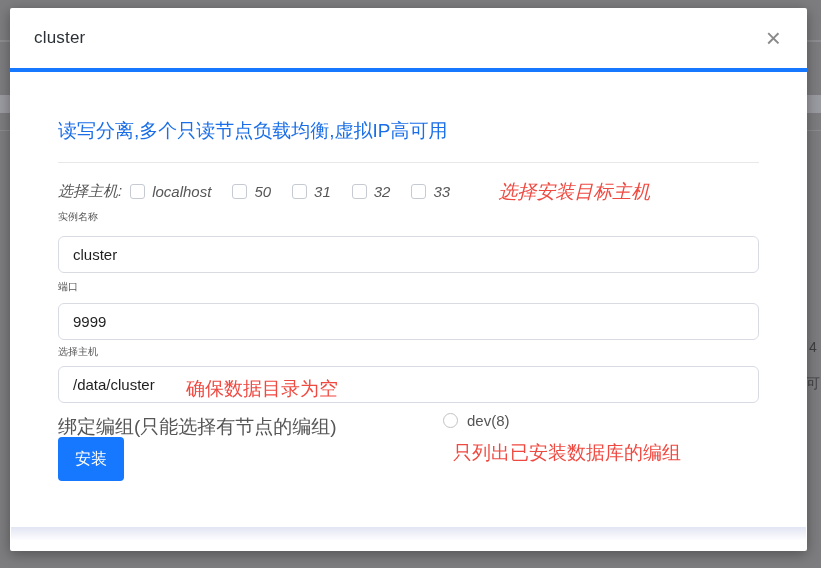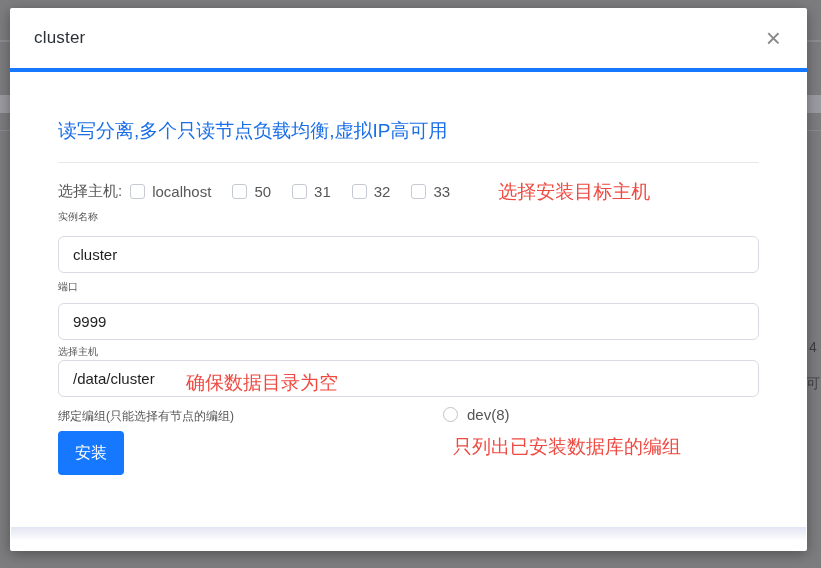--- a/index.html
+++ b/index.html
@@ -31,46 +31,46 @@
     border:none; background:transparent; font-size:26px; line-height:1;
     color:#8a8a8a; cursor:pointer; font-weight:300; padding:0 4px;
   }
   .accent-line { height:4px; background:#1677ff; }
 
   .modal-body { padding:46px 48px 0 48px; }
   .lead-heading { font-size:19px; line-height:26px; color:#1a6ee8; font-weight:400; }
   .divider { margin-top:18px; border-top:1px solid #e8e8e8; height:0; }
 
   
-  .host-row { margin-top:19px; display:flex; align-items:center; height:19px; font-size:15px; color:#575757; }
+  .host-row { margin-top:19px; display:flex; align-items:center; height:19px; font-size:15px; color:#575757;font-style:italic; }
   .host-row-label { margin-right:8px; }
   .cb-group { display:flex; align-items:center; margin-right:21px; cursor:pointer; }
   .cb-box {
     width:15px; height:15px; border:1px solid #c6cad2; border-radius:3px;
     background:#fff; margin-right:7px; flex:0 0 auto;
   }
   .hint { color:#ef4a41; font-size:19px; }
   .host-hint { margin-left:27px; }
 
   
   .field-label { font-size:10px; color:#565656; line-height:15px; }
   .fl-1 { margin-top:8px; } .fl-2 { margin-top:6px; } .fl-3 { margin-top:4px; }
   .text-input {
     display:block; width:100%; height:37px; border:1px solid #d8dce2; border-radius:6px;
     font-family:inherit; font-size:15px; font-weight:500; color:#1f1f1f;
     padding:0 14px; outline:none; background:#fff;
   }
   .ti-1 { margin-top:12px; } .ti-2 { margin-top:9px; }
-  .input-wrap { position:relative; margin-top:1px; }
+  .input-wrap { position:relative; margin-top:7px; }
   .input-wrap .text-input { margin-top:0; }
   .inline-hint { position:absolute; left:128px; top:10px; }
 
   
   .bind-section { position:relative; margin-top:11px; height:62px; }
-  .bind-label { position:absolute; left:0; top:0; font-size:12px; color:#565656; }
+  .bind-label { position:absolute; left:0; top:0; font-size:19px; color:#565656; }
   .radio-group { position:absolute; left:385px; top:-2px; display:flex; align-items:center; cursor:pointer; }
   .radio-circle {
     width:15px; height:15px; border:1px solid #c2c2c6; border-radius:50%;
     background:#fff; margin-right:9px; flex:0 0 auto;
   }
   .radio-label { font-size:15px; color:#555; }
   .group-hint { position:absolute; left:395px; top:26px; }
   .install-btn {
     position:absolute; left:0; top:23px; height:44px; padding:0 17px;
     background:#1677ff; color:#fff; border:none; border-radius:4px;

